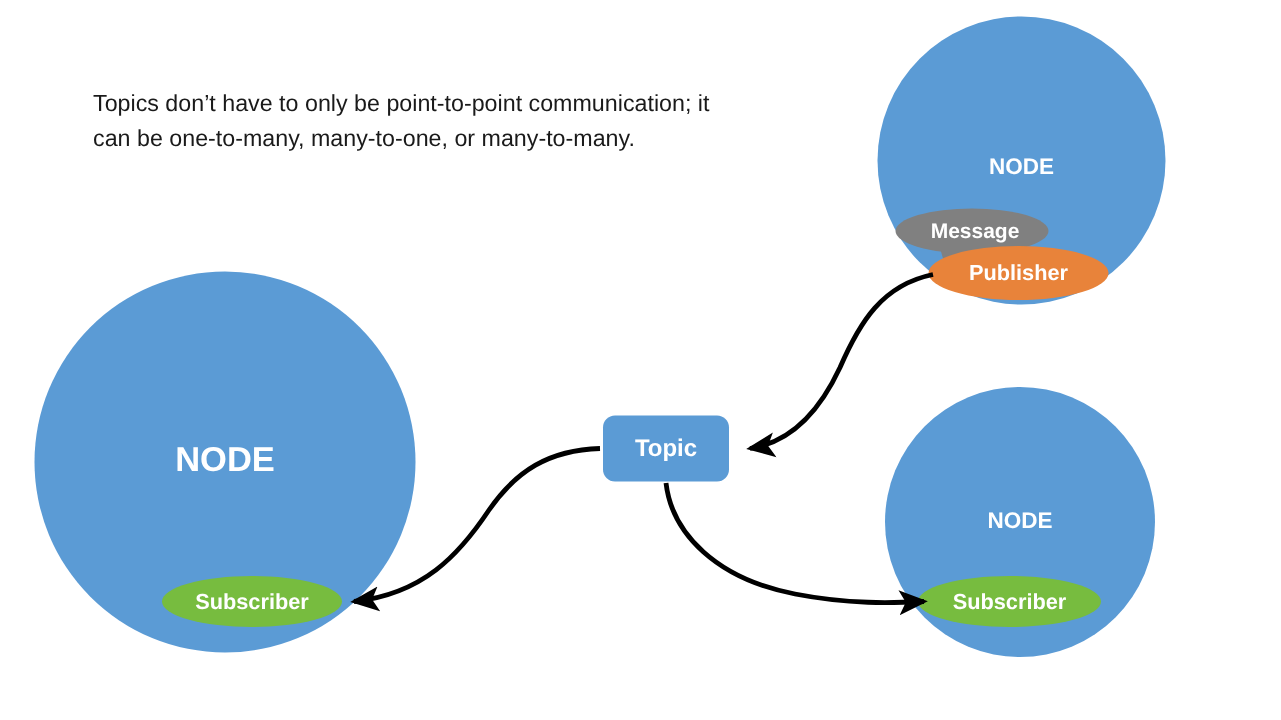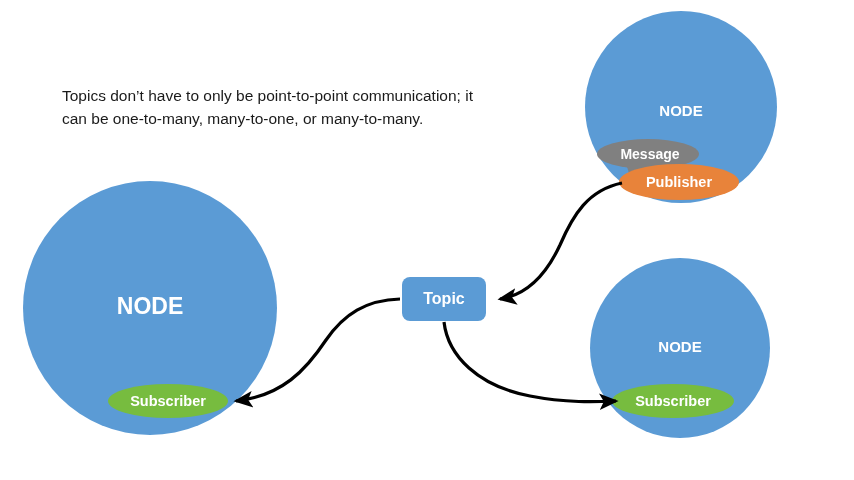--- a/index.html
+++ b/index.html
@@ -33,21 +33,20 @@
   .caption-text {
     position: absolute;
     left: 62px;
     top: 58px;
     width: 420px;
     font-family: "Liberation Sans", sans-serif;
     font-size: 15.5px;
     line-height: 1.5;
     color: #1a1a1a;
     white-space: pre-line;
-    margin-top: 26px;
   }
   .svg-label {
     font-family: "Liberation Sans", sans-serif;
     fill: #ffffff;
     font-weight: bold;
     text-anchor: middle;
     dominant-baseline: middle;
   }
   .node-label-big { font-size: 23px; }
   .node-label-small { font-size: 15px; }

